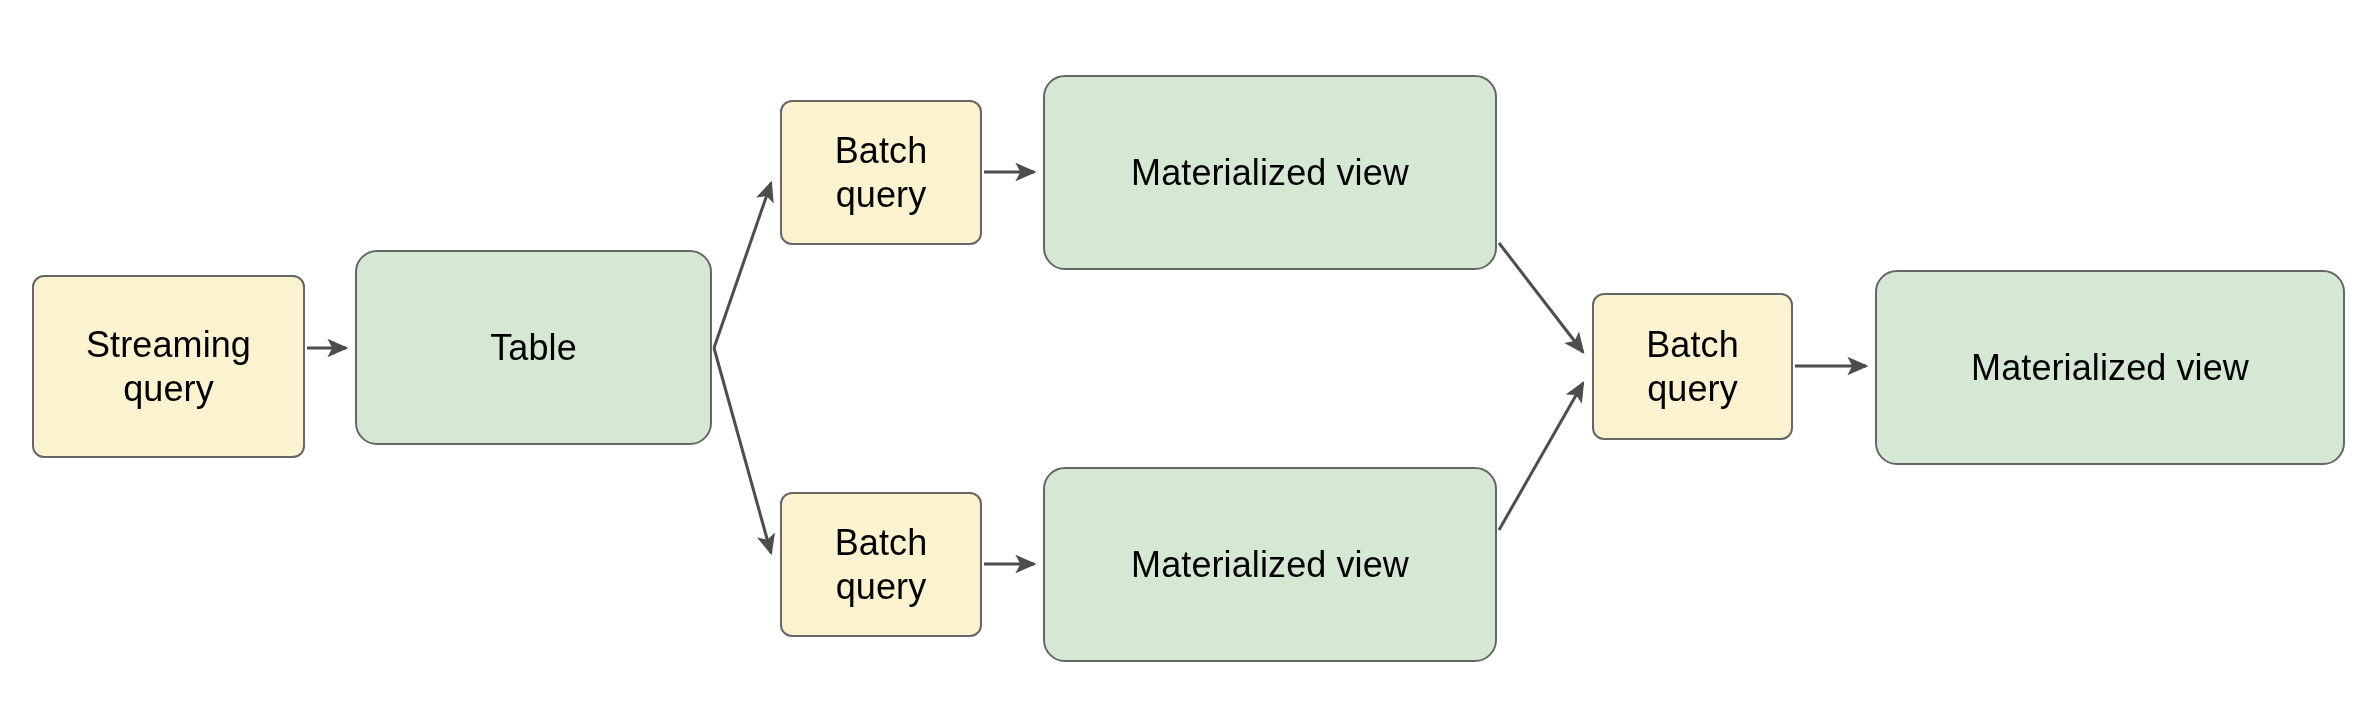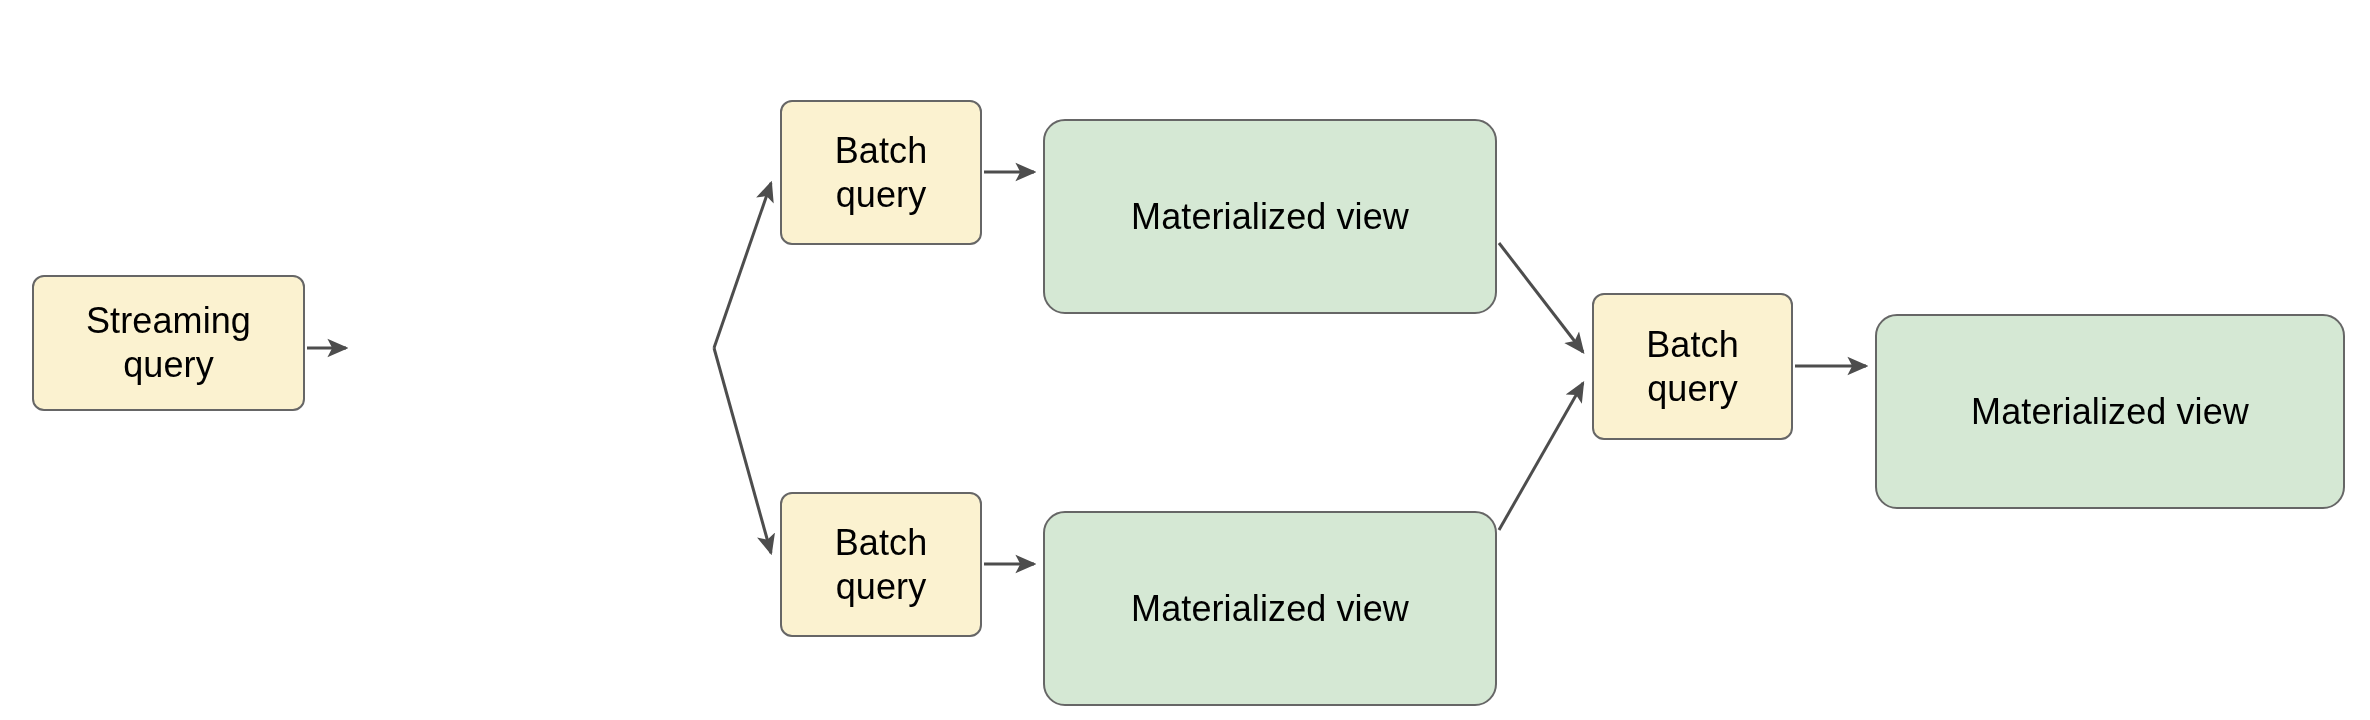--- a/index.html
+++ b/index.html
@@ -39,21 +39,20 @@
     border: 2px solid #666666;
     white-space: pre-line;
   }
   .node.process {
     background: #fbf2d0;
     border-radius: 12px;
   }
   .node.store {
     background: #d5e8d4;
     border-radius: 22px;
-    margin-top: 44px;
   }
 </style>
 </head>
 <body>
 
 <div id="canvas">
 
   <svg id="edges" viewBox="0 0 2370 720" xmlns="http://www.w3.org/2000/svg">
     <defs>
       <marker id="arrowhead" markerWidth="7" markerHeight="7" refX="6.2" refY="3.5" orient="auto" markerUnits="strokeWidth">
@@ -65,23 +64,24 @@
       <path d="M 714 348 L 771 183"></path>
       <path d="M 714 348 L 771 553"></path>
       <path d="M 984 172 L 1034 172"></path>
       <path d="M 984 564 L 1034 564"></path>
       <path d="M 1499 243 L 1583 352"></path>
       <path d="M 1499 530 L 1583 383"></path>
       <path d="M 1795 366 L 1866 366"></path>
     </g>
   </svg>
 
-  <div class="node process" style="left: 32px; top: 275px; width: 273px; height: 136px;">Streaming
+  <div class="node process" style="left: 32px; top: 275px; width: 273px; height: 183px;">Streaming
 query</div>
 
+  <div class="node store" style="left: 355px; top: 250px; width: 357px; height: 195px;">Table</div>
 
   <div class="node process" style="left: 780px; top: 100px; width: 202px; height: 145px;">Batch
 query</div>
 
   <div class="node store" style="left: 1043px; top: 75px; width: 454px; height: 195px;">Materialized view</div>
 
   <div class="node process" style="left: 780px; top: 492px; width: 202px; height: 145px;">Batch
 query</div>
 
   <div class="node store" style="left: 1043px; top: 467px; width: 454px; height: 195px;">Materialized view</div>

